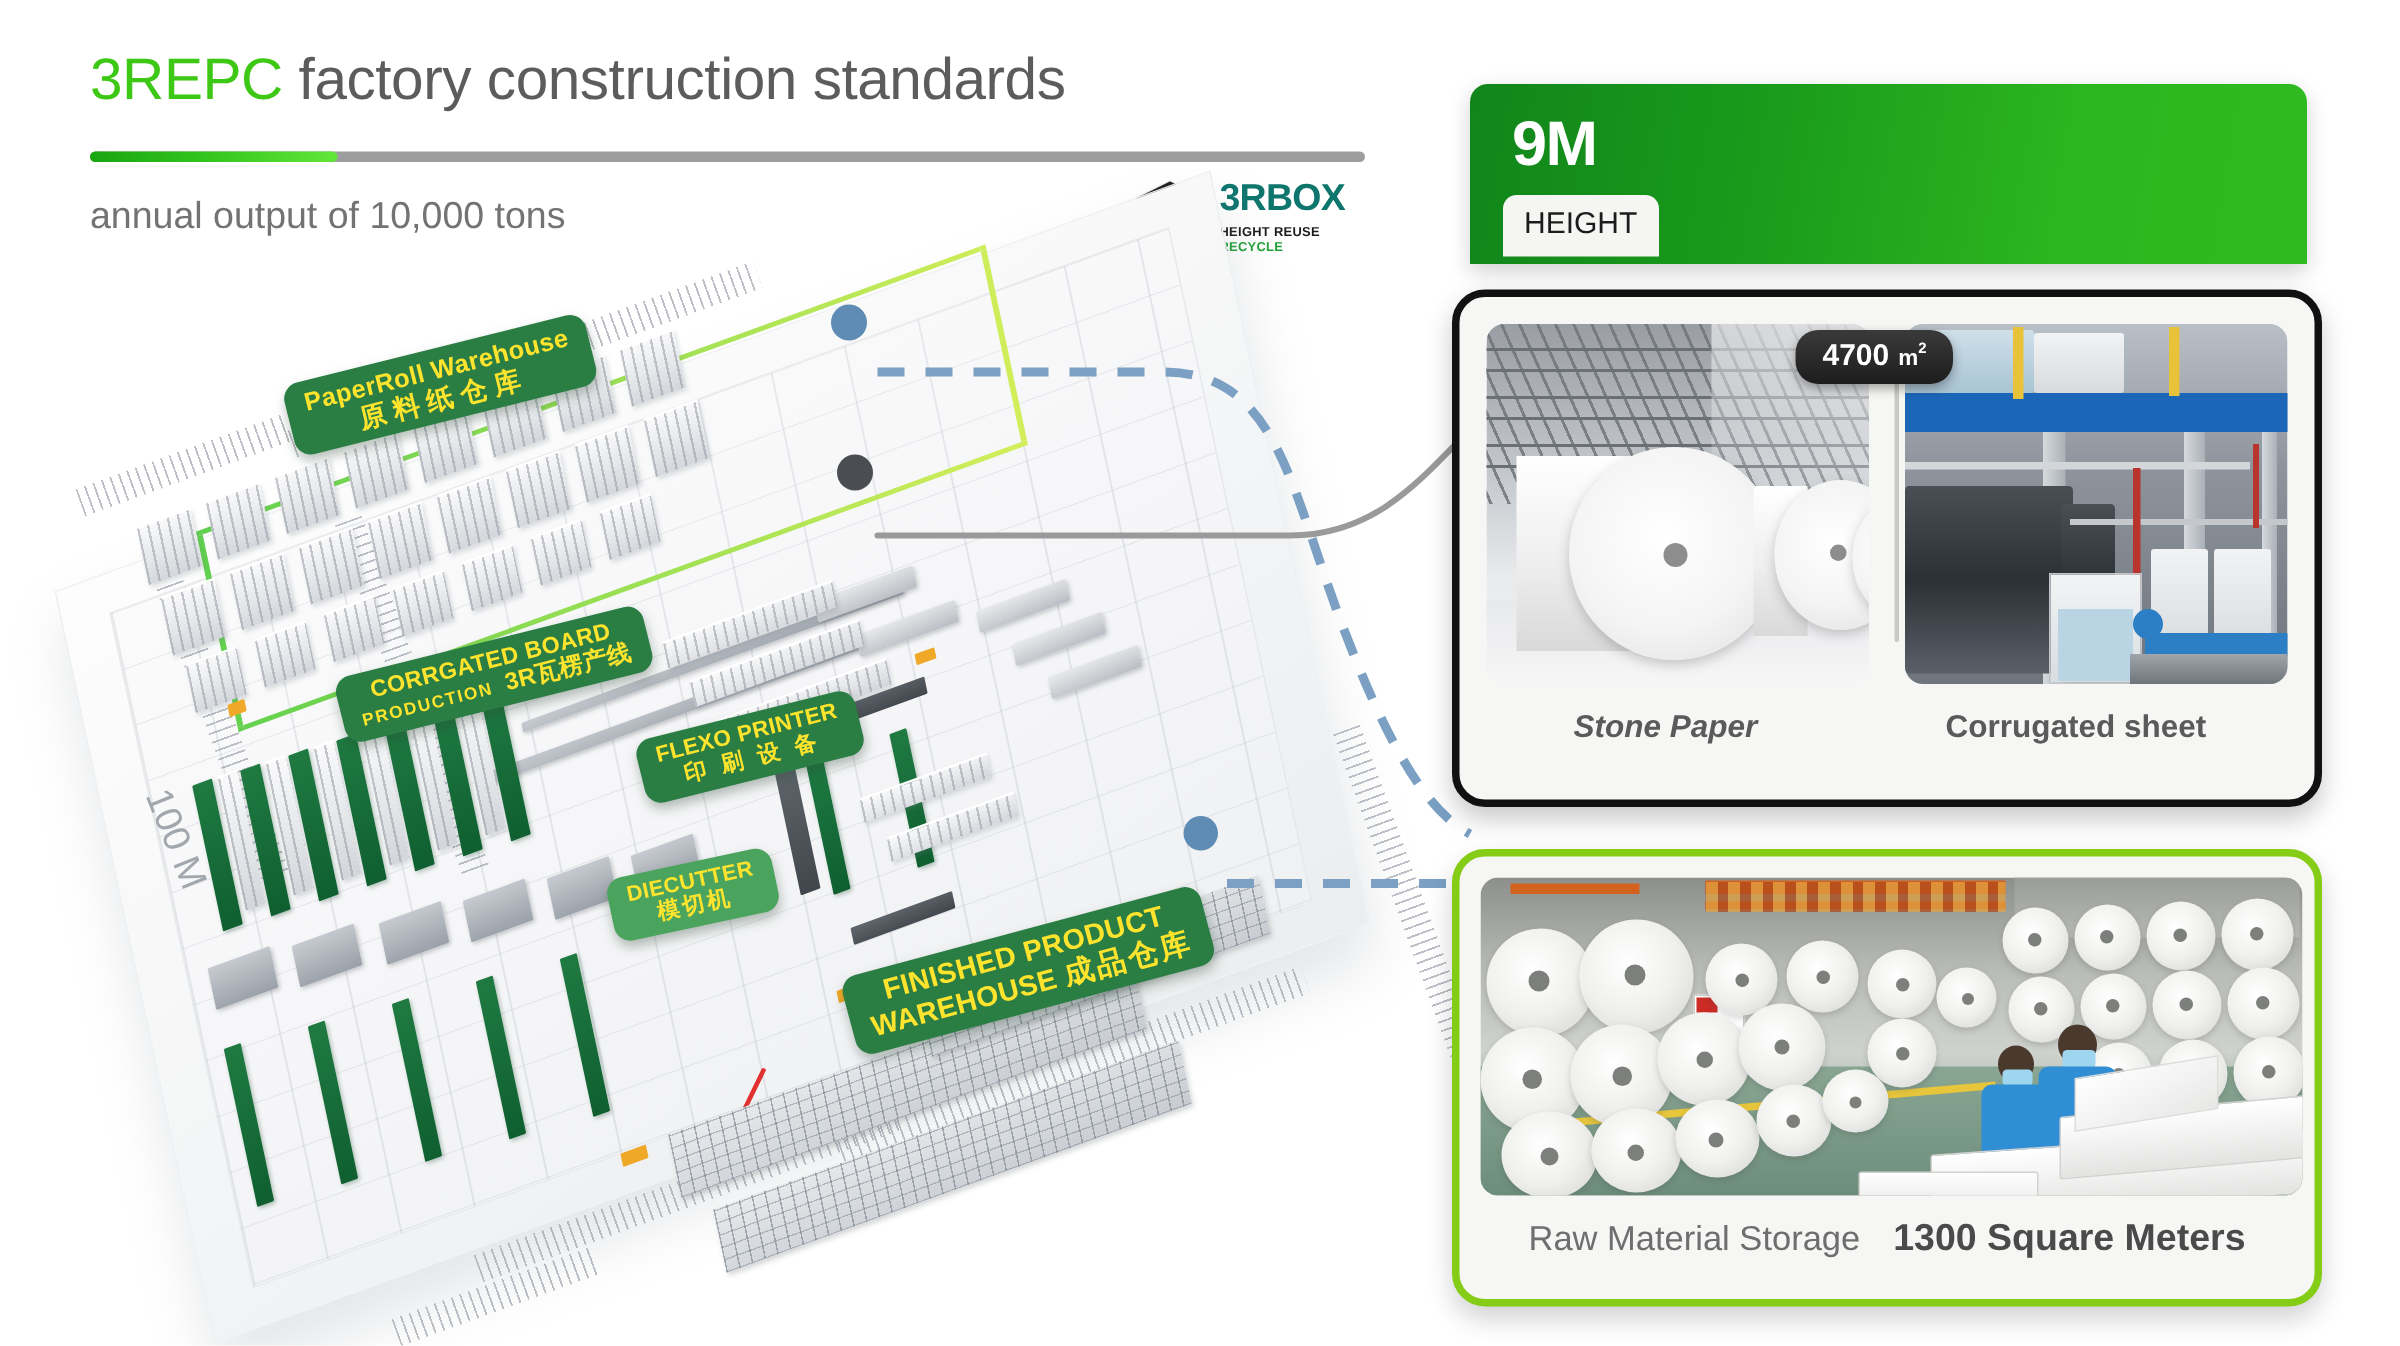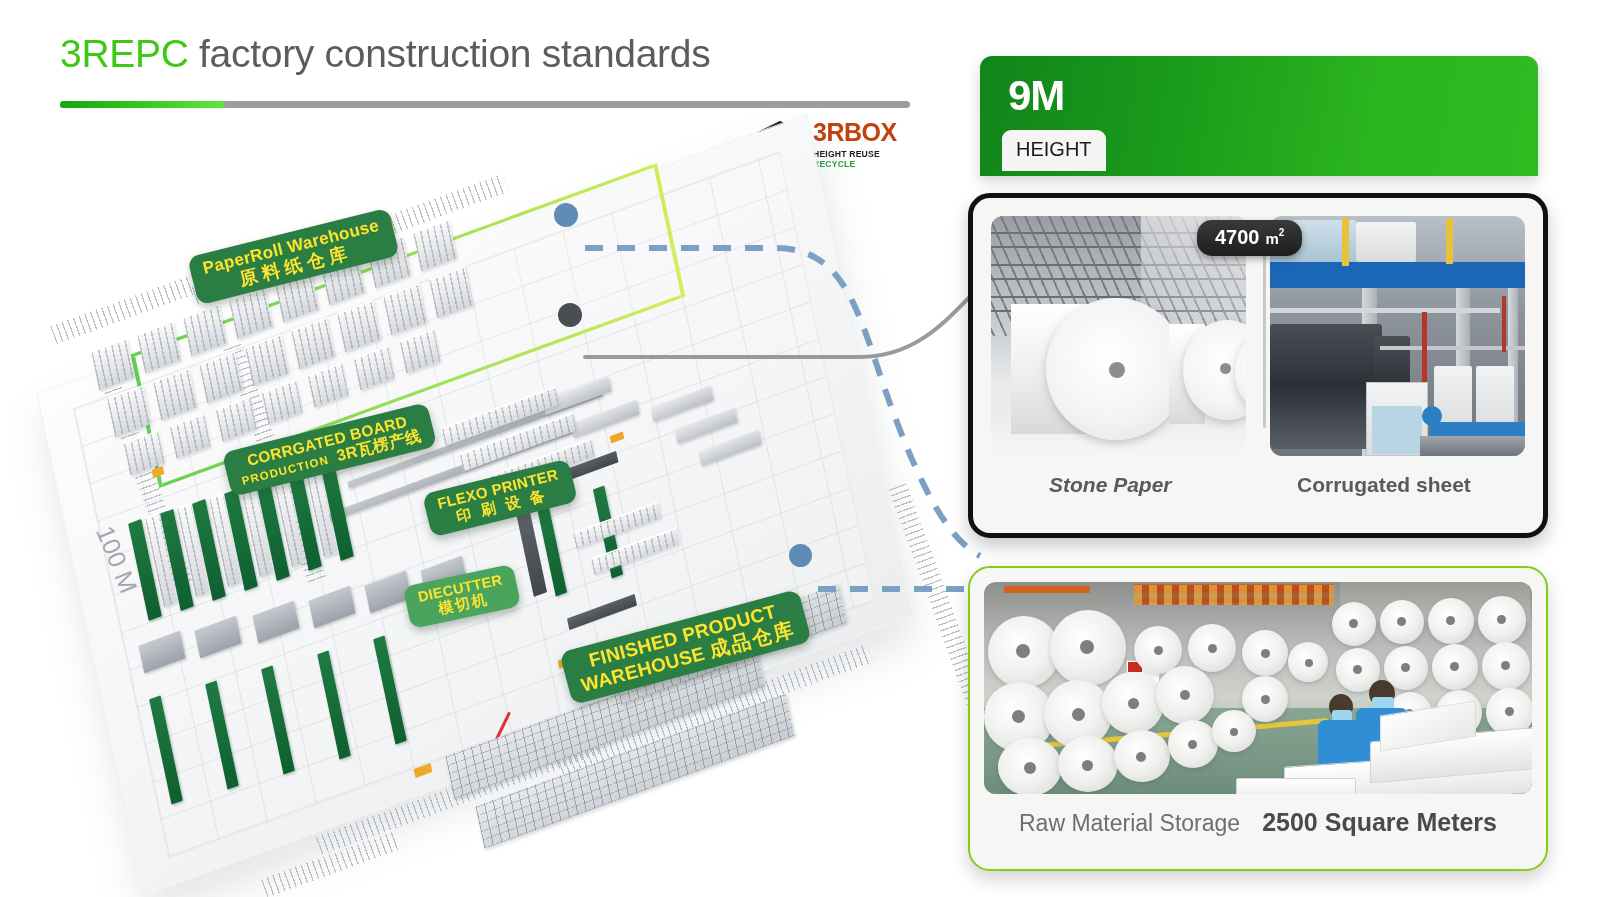--- a/index.html
+++ b/index.html
@@ -28,21 +28,21 @@
   }
   #subtitle {
     position:absolute; left:60px; top:130px;
     font-size:25px; color:#737373; font-weight:400; white-space:nowrap;
   }
 
   
   #logo-wrap { position:absolute; left:755px; top:118px; width:165px; height:52px; }
   #logo-mark { position:absolute; left:0; top:2px; width:50px; height:48px; }
   #logo-text { position:absolute; left:58px; top:2px; }
-  #logo-name { font-size:25px; font-weight:bold; color:#c2410c; letter-spacing:-0.5px; line-height:1; }
+  #logo-name { font-size:25px; font-weight:bold; color:#0f766e; letter-spacing:-0.5px; line-height:1; }
   #logo-tag { font-size:8.6px; font-weight:bold; color:#1b1b1b; letter-spacing:0.2px; margin-top:4px; }
   #logo-tag .rcy { color:#23a13a; }
   #logo-reg { position:absolute; left:44px; top:4px; font-size:7px; color:#555; }
 
   
   #plan {
     position:absolute; left:10px; top:165px; width:950px; height:720px;
   }
   #plan-canvas {
     position:absolute; left:0; top:0; width:950px; height:720px;
@@ -262,21 +262,21 @@
   .caption {
     position:absolute; top:275px; color:#5a5a5a; font-size:21px; font-weight:bold;
   }
   #cap-stone { left:76px;font-style:italic; }
   #cap-corr { left:324px; }
 
   
   #card-bottom {
     position:absolute; left:0px; top:518px; width:580px; height:305px;
     background:#f6f6f4;
-    border:2px solid #84cc16;
+    border:5px solid #84cc16;
     border-radius:22px;
     box-shadow:0 8px 18px rgba(0,0,0,0.18);
     overflow:hidden;
   }
   #photo-raw {
     position:absolute; left:14px; top:14px; width:548px; height:212px;
     border-radius:12px; overflow:hidden;
   }
   #cap-raw-wrap {
     position:absolute; left:0; top:240px; width:100%;
@@ -342,20 +342,21 @@
 </head>
 <body>
 
 <div id="header">
   <div id="page-title">
     <span class="brand">3REPC</span><span> factory construction standards</span>
   </div>
   <div id="accent-bar">
     <div id="accent-bar-fill"></div>
   </div>
+  <div id="subtitle">annual output of 10,000 tons</div>
 
   <div id="logo-wrap">
     <svg id="logo-mark" viewBox="0 0 50 48">
       <polygon points="25,1 47,12 47,36 25,47 3,36 3,12" fill="#ffffff" stroke="#cfd2d4" stroke-width="1.2"></polygon>
       <path d="M25,1 L47,12 L25,23 L3,12 Z" fill="#1d1d1d"></path>
       <path d="M3,12 L25,23 L25,47 L3,36 Z" fill="#1d1d1d"></path>
       <path d="M47,12 L47,36 L25,47 L25,23 Z" fill="#23a13a"></path>
       <text x="17" y="19" font-family="Liberation Sans, sans-serif" font-size="14" font-weight="bold" fill="#ffffff" transform="rotate(-27 17 19)">R</text>
       <text x="9" y="38" font-family="Liberation Sans, sans-serif" font-size="15" font-weight="bold" fill="#ffffff">R</text>
       <text x="31" y="40" font-family="Liberation Sans, sans-serif" font-size="15" font-weight="bold" fill="#ffffff">R</text>
@@ -671,17 +672,17 @@
       </div>
 
       <div class="rm-box" style="left:300px; top:176px; width:250px; height:44px; transform:skewY(-4deg);"></div>
       <div class="rm-box" style="left:386px; top:152px; width:170px; height:42px; transform:skewY(-5deg);"></div>
       <div class="rm-box" style="left:252px; top:196px; width:120px; height:28px;"></div>
       <div style="position:absolute; left:396px; top:126px; width:96px; height:36px; background:linear-gradient(160deg,#ffffff,#e7e8e6); transform:skewY(-9deg); border:1px solid #dcdddb;"></div>
     </div>
 
     <div id="cap-raw-wrap">
       <span id="cap-raw-label">Raw Material Storage</span>
-      <span id="cap-raw-value">2500 Square Meters</span>
+      <span id="cap-raw-value">1300 Square Meters</span>
     </div>
   </div>
 
 </div>
 
 </body></html>

